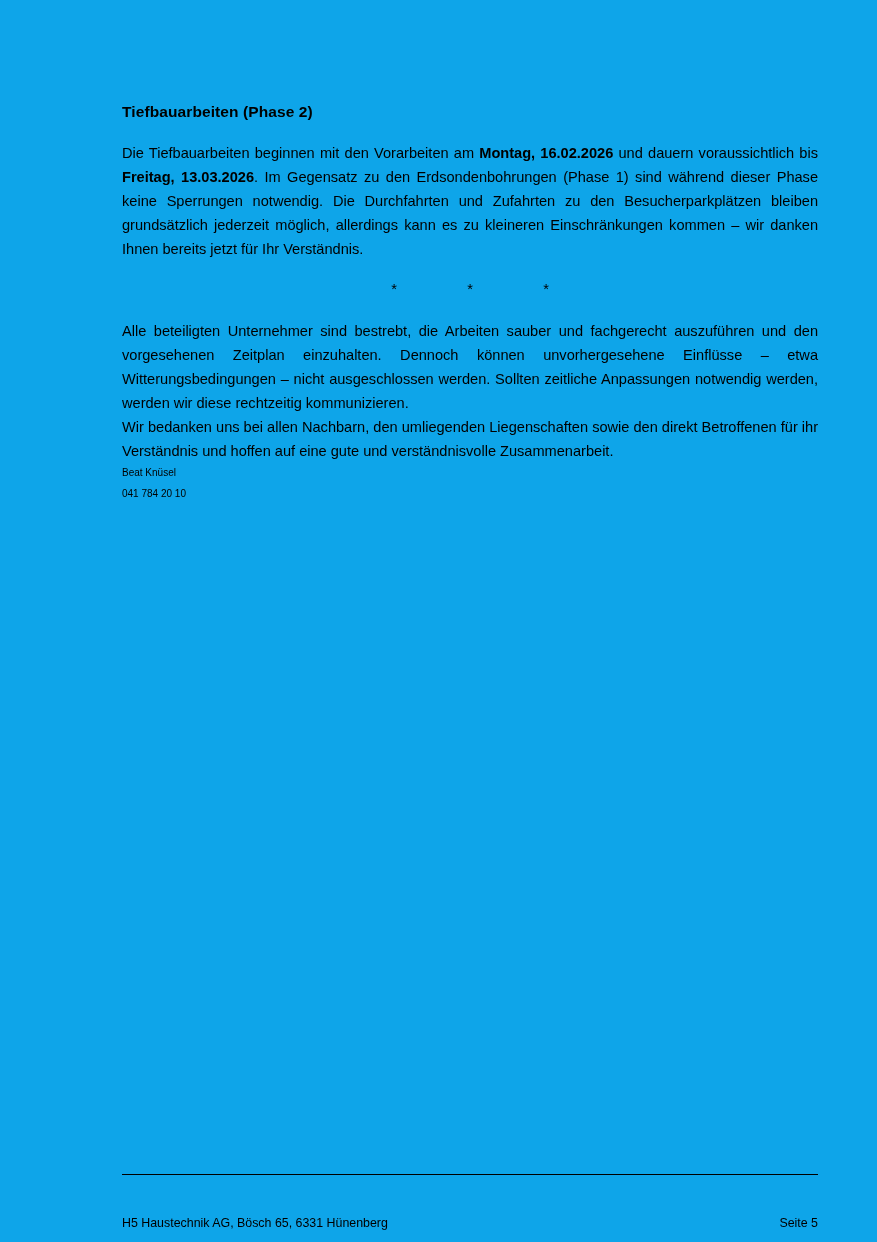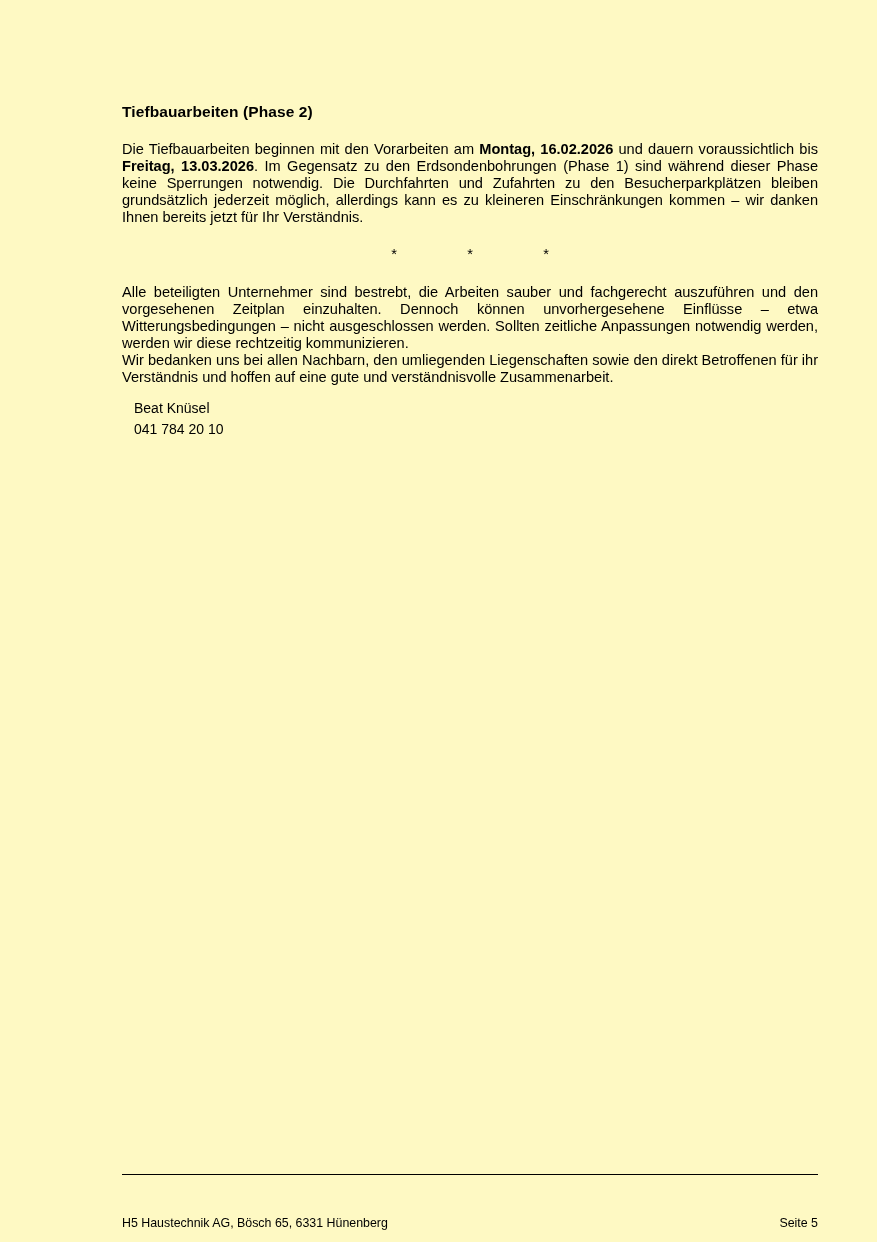--- a/index.html
+++ b/index.html
@@ -14,39 +14,39 @@
     font-family: "Liberation Sans", sans-serif;
     color: #000000;
     -webkit-font-smoothing: antialiased;
   }
   .page {
     position: absolute;
     left: 0;
     top: 0;
     width: 877px;
     height: 1242px;
-    background: #fef9c3;
+    background: #0ea5e9;
     overflow: hidden;
   }
   .content {
     position: absolute;
     left: 122px;
     top: 101px;
     width: 696px;
   }
   .doc-heading {
     font-size: 15.5px;
     font-weight: bold;
     line-height: 22px;
     margin: 0 0 18px 0;
     letter-spacing: 0.1px;
   }
   p.body-par {
     font-size: 14.6px;
-    line-height: 17px;
+    line-height: 24px;
     margin: 0;
     text-align: justify;
     text-justify: inter-word;
     hyphens: manual;
     letter-spacing: -0.01px;
   }
   .sp-after-20 { margin-bottom: 20px; }
   .sp-after-22 { margin-bottom: 22px; }
   b, .bold { font-weight: bold; }
   .bold-par {
@@ -60,23 +60,23 @@
     color: #000000;
     padding-left: 0px;
     width: 696px;
   }
   .stars span.star {
     display: inline-block;
     width: 76px;
     text-align: center;
   }
   .signature {
-    font-size: 14px;
+    font-size: 10px;
     line-height: 20.5px;
-    margin: 12px;
+    margin: 0;
   }
   .mail-link {
     color: #1e1ee6;
     text-decoration: none;
   }
   .footer {
     position: absolute;
     left: 122px;
     top: 1174px;
     width: 696px;

